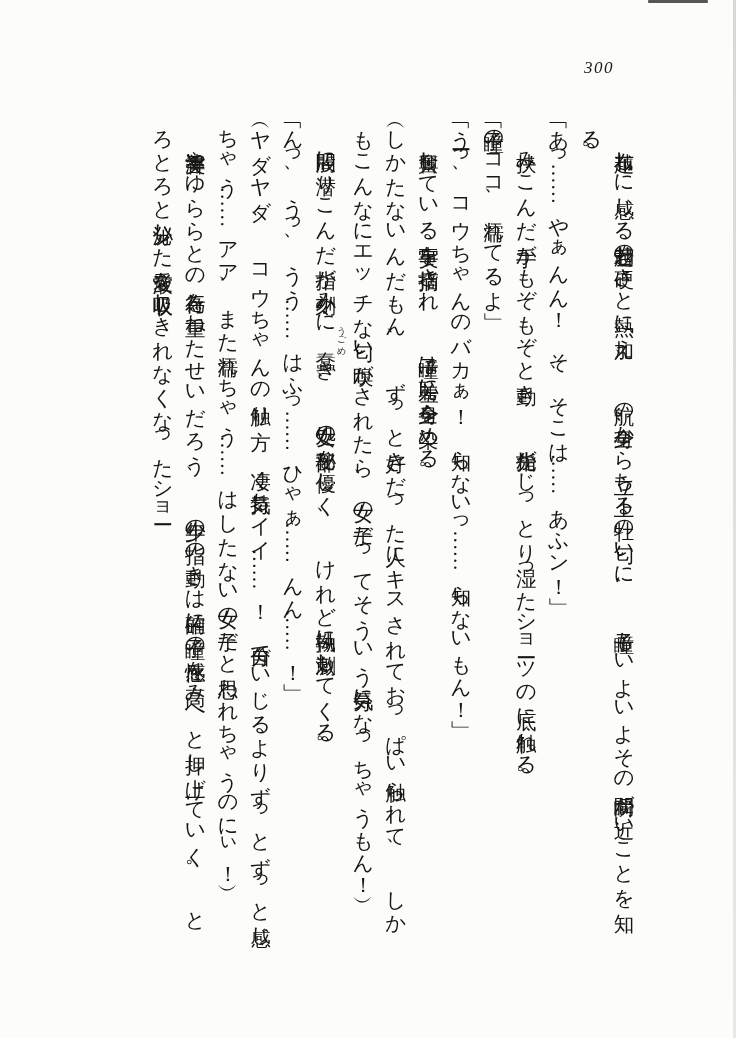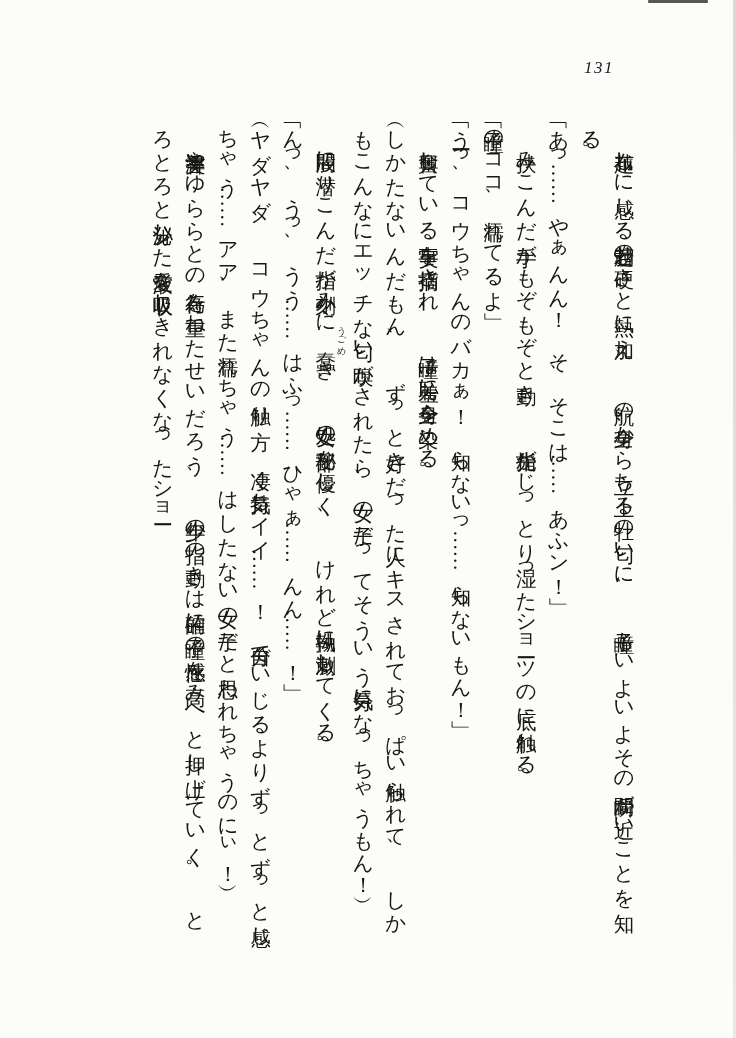--- a/index.html
+++ b/index.html
@@ -50,21 +50,21 @@
     letter-spacing: 0;
     color: #161614;
   }
 </style>
 </head>
 <body>
 
 <div class="page">
   <div class="edge-right"></div>
   <div class="edge-top-smudge"></div>
-  <div class="page-number">131</div>
+  <div class="page-number">300</div>
   <div class="text-block" id="text-block">
       <p class="para indent">布越しに感じる若勃起の硬さと熱に加え、　航の全身から立ち上る牡の匂いに、　瞳子もいよいよその瞬間が近いことを知る。</p>
       <p class="para">「あっ……やぁんん！　そ、そこは……あふン！」</p>
       <p class="para indent">挟みこんだ手がもぞもぞと動き、　指先がじっとり湿ったショーツの底に触れる。</p>
       <p class="para">「瞳子のココ、濡れてるよ」</p>
       <p class="para">「うーっ、コウちゃんのバカぁ！　知らないっ……知らないもん！」</p>
       <p class="para indent">興奮している事実を指摘され、　瞳子は羞恥に全身を染める。</p>
       <p class="para">（しかたないんだもん、　ずっと好きだった人にキスされておっぱい触られて、　しかもこんなにエッチな匂い嗅がされたら、女の子だってそういう気分になっちゃうもん！）</p>
       <p class="para indent">股間に潜りこんだ指が小刻みに<ruby>蠢<rt>うごめ</rt></ruby>き、　処女の秘部を優しく、　けれど執拗に刺激してくる。</p>
       <p class="para">「んっ、うっ、うう……はふっ……ひゃぁ……んん……！」</p>

